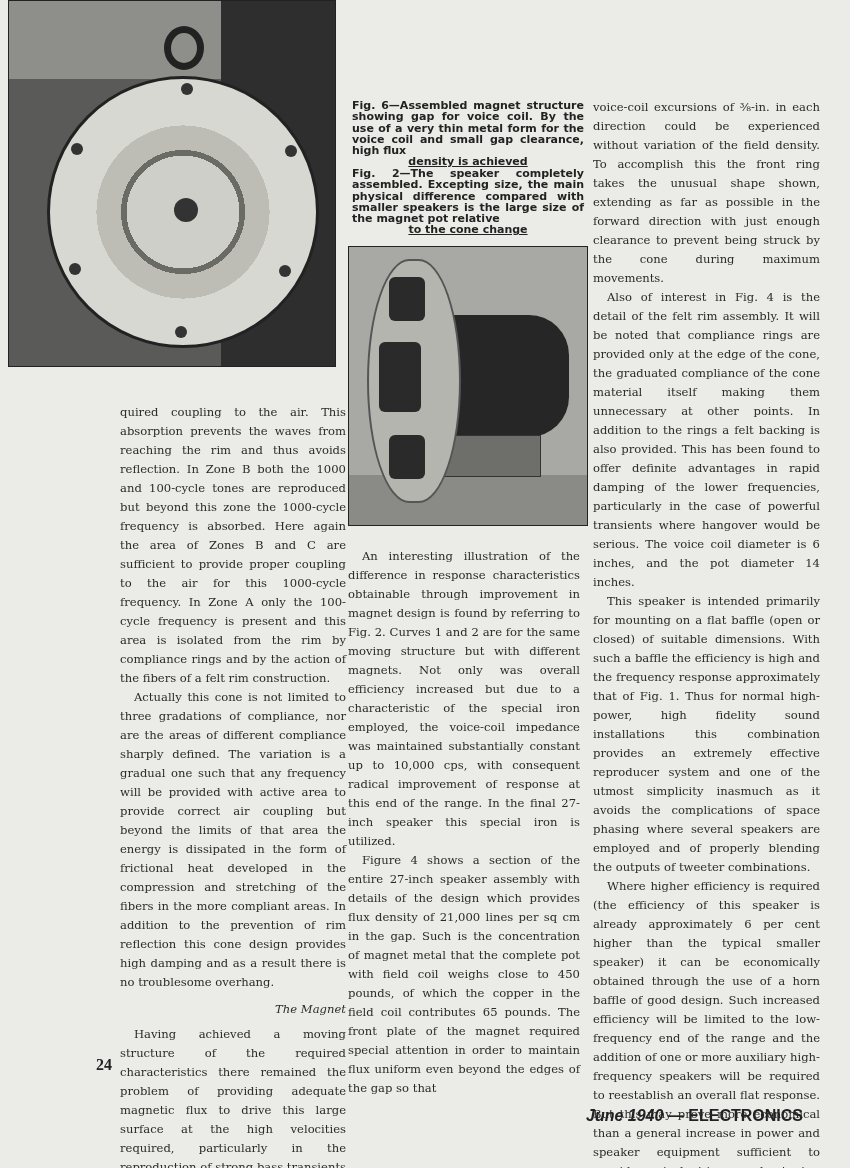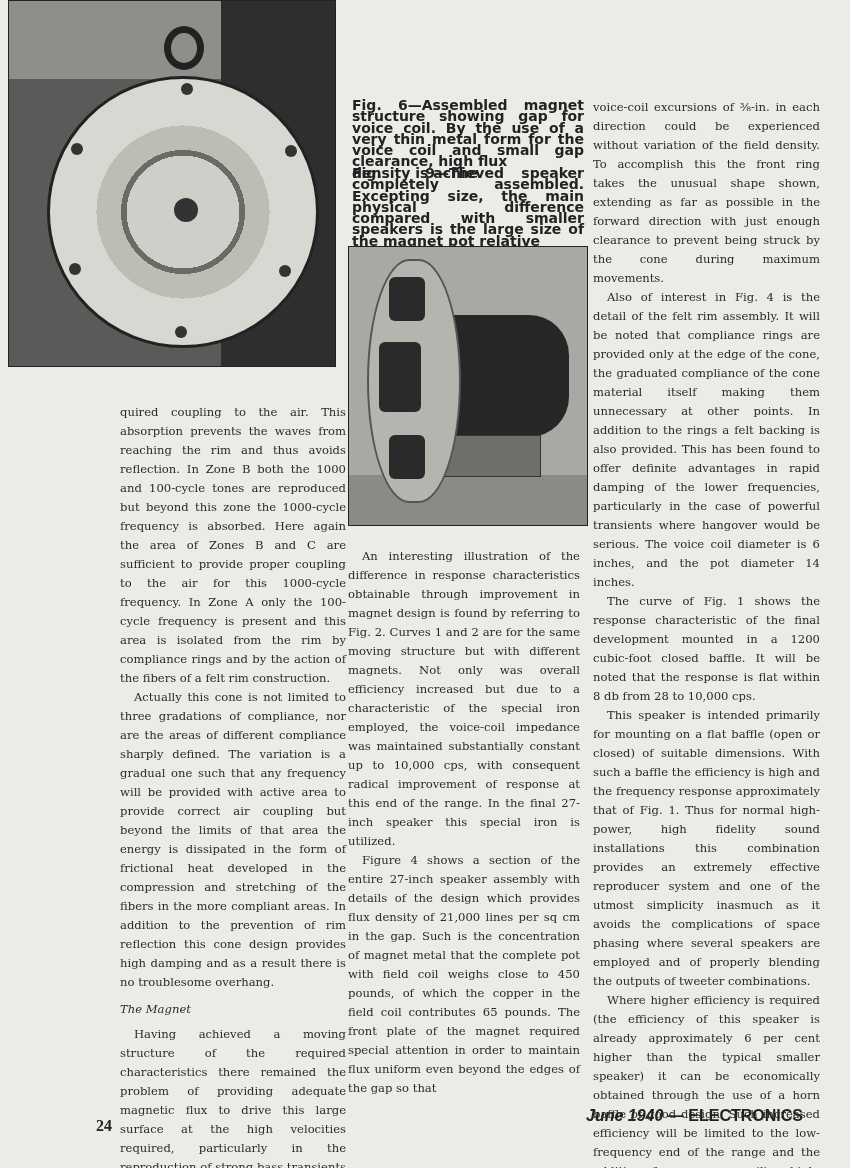--- a/index.html
+++ b/index.html
@@ -27,39 +27,39 @@
   #fig7 { left: 348px; top: 246px; width: 238px; height: 278px; background: #a8a8a4; }
   #fig7 .cone { position:absolute; left: 18px; top: 12px; width: 90px; height: 240px; border-radius: 45% / 50%; background:#b5b5b0; border: 2px solid #555; }
   #fig7 .win { position:absolute; background:#2a2a2a; border-radius: 6px; }
   #fig7 .pot { position:absolute; left: 100px; top: 68px; width: 120px; height: 122px; background:#262626; border-radius: 0 40px 40px 0; }
   #fig7 .base { position:absolute; left: 90px; top: 188px; width: 100px; height: 40px; background:#6e6e6a; border: 1px solid #333; }
   #fig7 .floor { position:absolute; left: 0; top: 228px; width: 238px; height: 50px; background:#8a8a86; }
 
   .caption {
     position: absolute; left: 352px; width: 232px;
     font-family: "DejaVu Sans", "Liberation Sans", sans-serif;
-    font-weight: bold; font-size: 14px; line-height: 11.3px; color: #222;
+    font-weight: bold; font-size: 11px; line-height: 11.3px; color: #222;
     text-align: justify;
   }
-  .caption .last { display:block; }
+  .caption .last { text-align: center; display:block;text-decoration:underline; }
   .col {
     position: absolute; font-size: 11.6px; line-height: 19px;
     text-align: justify; hyphens: manual;
   }
   .col p { margin: 0; text-indent: 14px; }
   .col p.noindent { text-indent: 0; }
   .col h3 {
     margin: 8px 0 6px; font-weight: normal; font-style: italic;
-    font-size: 11.6px; text-align: left;
+    font-size: 11.6px; text-align: right;
   }
   #col1 { left: 120px; top: 403px; width: 226px; }
   #col2 { left: 348px; top: 547px; width: 232px; }
   #col3 { left: 593px; top: 98px; width: 227px; }
   .footer-page {
-    position:absolute; left: 96px; top: 1117px; font-size: 16px; color:#222;
+    position:absolute; left: 96px; top: 1056px; font-size: 16px; color:#222;
     font-family: "Liberation Serif", serif; font-weight: bold;
   }
   .footer-pub {
     position:absolute; left: 566px; top: 1107px; font-size: 16px; color:#222;
     font-family: Liberation Sans, sans-serif; font-weight: bold; margin-left: 20px;
   }
   .footer-pub i { font-style: italic; }
 </style>
 </head>
 <body>
@@ -76,21 +76,21 @@
   <div class="bolt" style="left:60px;top:262px"></div>
   <div class="bolt" style="left:270px;top:264px"></div>
   <div class="bolt" style="left:166px;top:325px"></div>
 </div>
 
 <div class="caption" style="top:100px">
   <span>Fig. 6—Assembled magnet structure showing gap for voice coil. By the use of a very thin metal form for the voice coil and small gap clearance, high flux</span>
   <span class="last">density is achieved</span>
 </div>
 <div class="caption" style="top:168px">
-  <span>Fig. 9—The speaker completely assembled. Excepting size, the main physical difference compared with smaller speakers is the large size of the magnet pot relative</span>
+  <span>Fig. 2—The speaker completely assembled. Excepting size, the main physical difference compared with smaller speakers is the large size of the magnet pot relative</span>
   <span class="last">to the cone change</span>
 </div>
 
 <div id="fig7" class="photo">
   <div class="floor"></div>
   <div class="pot"></div>
   <div class="base"></div>
   <div class="cone"></div>
   <div class="win" style="left:40px;top:30px;width:36px;height:44px"></div>
   <div class="win" style="left:30px;top:95px;width:42px;height:70px"></div>
@@ -105,21 +105,20 @@
 </div>
 
 <div id="col2" class="col">
   <p>An interesting illustration of the difference in response characteristics obtainable through improvement in magnet design is found by referring to Fig. 2. Curves 1 and 2 are for the same moving structure but with different magnets. Not only was overall efficiency increased but due to a characteristic of the special iron employed, the voice-coil impedance was maintained substantially constant up to 10,000 cps, with consequent radical improvement of response at this end of the range. In the final 27-inch speaker this special iron is utilized.</p>
   <p>Figure 4 shows a section of the entire 27-inch speaker assembly with details of the design which provides flux density of 21,000 lines per sq cm in the gap. Such is the concentration of magnet metal that the complete pot with field coil weighs close to 450 pounds, of which the copper in the field coil contributes 65 pounds. The front plate of the magnet required special attention in order to maintain flux uniform even beyond the edges of the gap so that</p>
 </div>
 
 <div id="col3" class="col">
   <p class="noindent">voice-coil excursions of ⅜-in. in each direction could be experienced without variation of the field density. To accomplish this the front ring takes the unusual shape shown, extending as far as possible in the forward direction with just enough clearance to prevent being struck by the cone during maximum movements.</p>
   <p>Also of interest in Fig. 4 is the detail of the felt rim assembly. It will be noted that compliance rings are provided only at the edge of the cone, the graduated compliance of the cone material itself making them unnecessary at other points. In addition to the rings a felt backing is also provided. This has been found to offer definite advantages in rapid damping of the lower frequencies, particularly in the case of powerful transients where hangover would be serious. The voice coil diameter is 6 inches, and the pot diameter 14 inches.</p>
-  <p>The curve of Fig. 1 shows the response characteristic of the final development mounted in a 1200 cubic-foot closed baffle. It will be noted that the response is flat within 8 db from 28 to 10,000 cps.</p>
   <p>This speaker is intended primarily for mounting on a flat baffle (open or closed) of suitable dimensions. With such a baffle the efficiency is high and the frequency response approximately that of Fig. 1. Thus for normal high-power, high fidelity sound installations this combination provides an extremely effective reproducer system and one of the utmost simplicity inasmuch as it avoids the complications of space phasing where several speakers are employed and of properly blending the outputs of tweeter combinations.</p>
   <p>Where higher efficiency is required (the efficiency of this speaker is already approximately 6 per cent higher than the typical smaller speaker) it can be economically obtained through the use of a horn baffle of good design. Such increased efficiency will be limited to the low-frequency end of the range and the addition of one or more auxiliary high-frequency speakers will be required to reestablish an overall flat response. But this may prove more economical than a general increase in power and speaker equipment sufficient to provide equivalent increased output.</p>
 </div>
 
 <div class="footer-page">24</div>
 <div class="footer-pub">
   <i>June 1940</i><span> — </span><span>ELECTRONICS</span>
 </div>
 
 </body></html>

